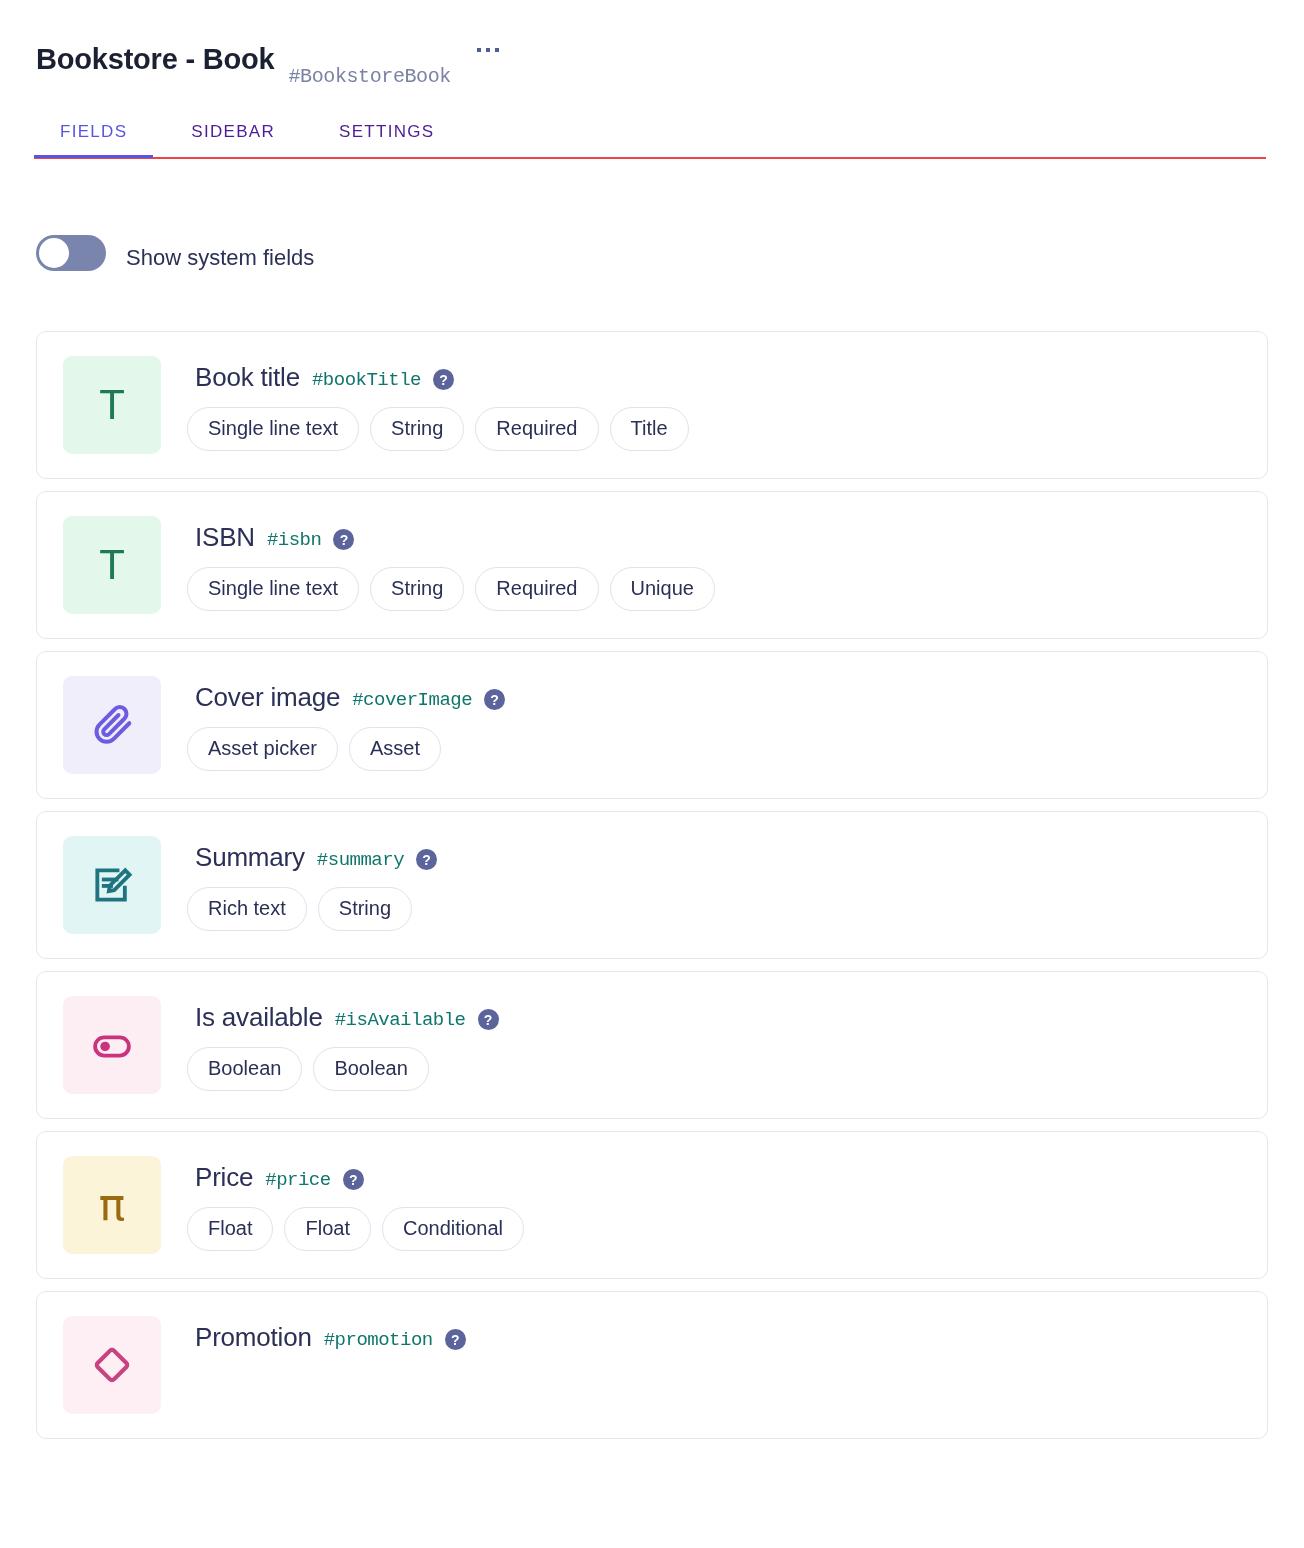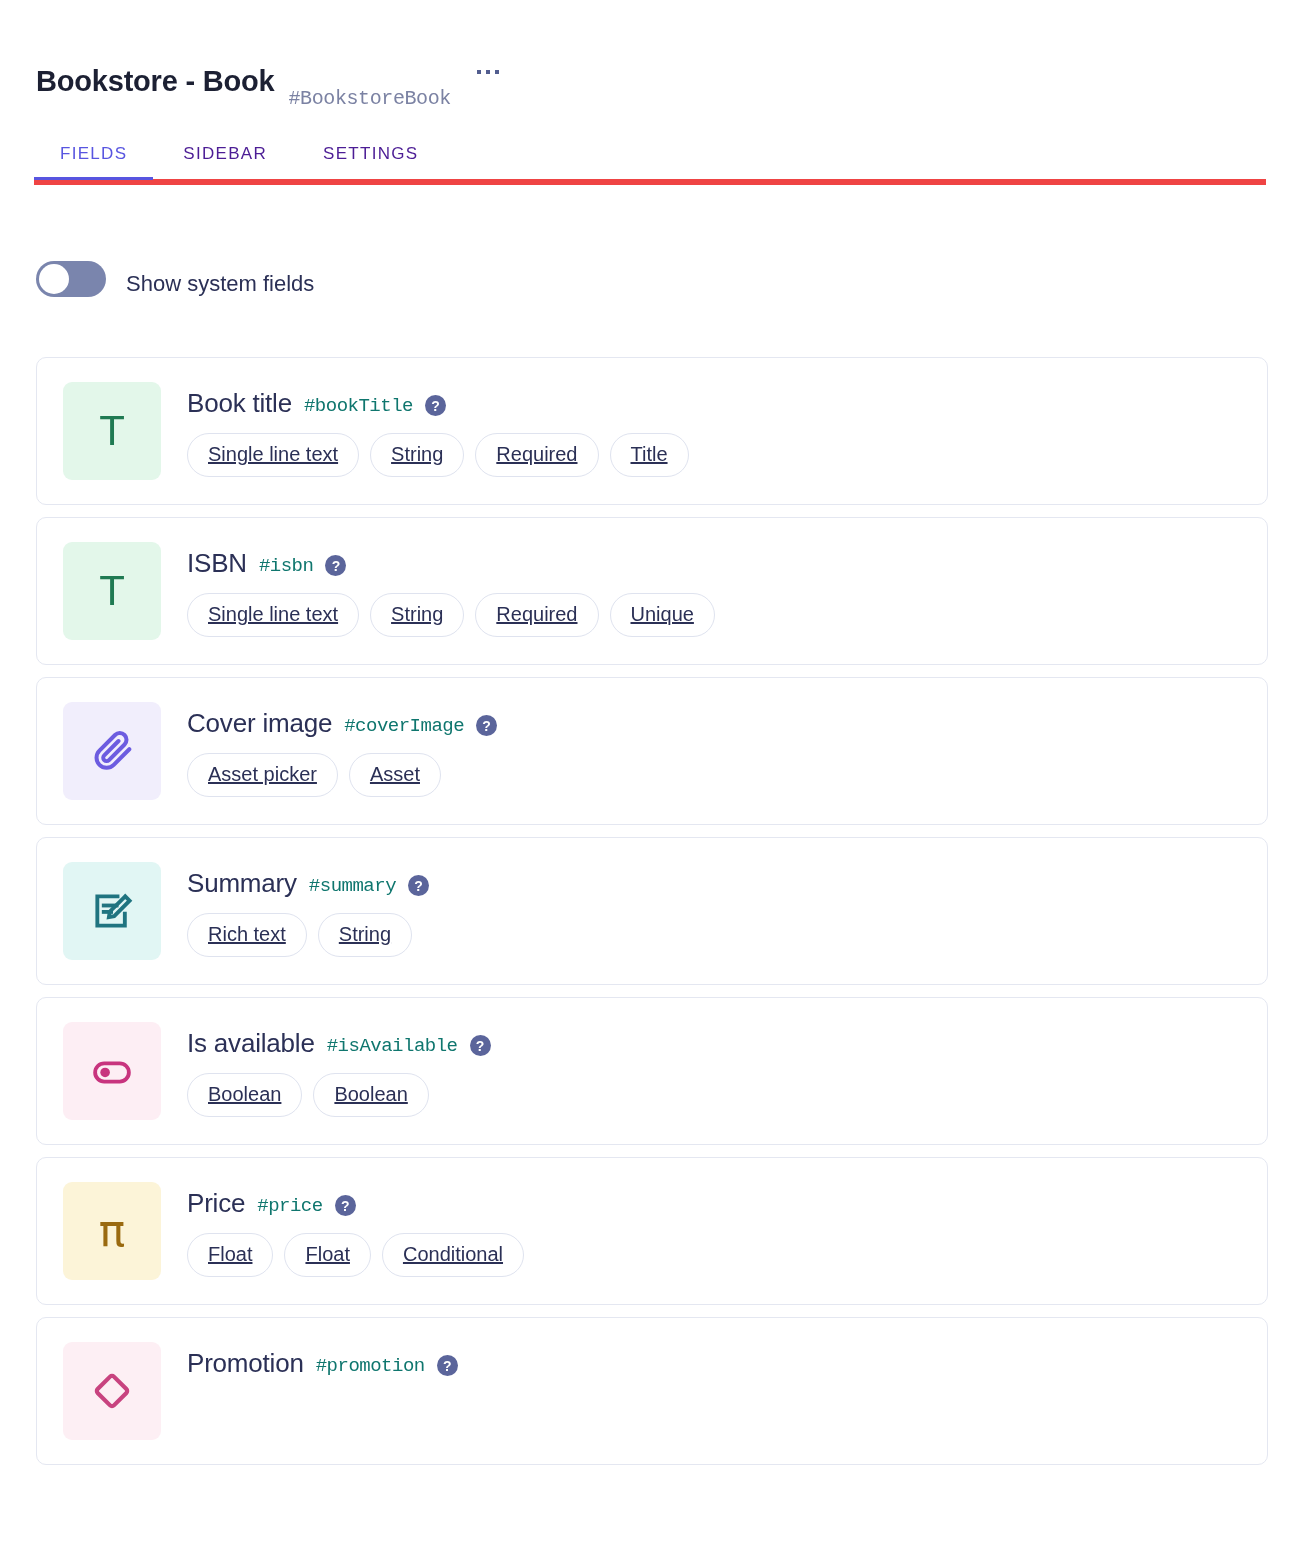--- a/index.html
+++ b/index.html
@@ -13,21 +13,20 @@
     width: 1304px;
     min-height: 1548px;
     font-family: "Liberation Sans", sans-serif;
     color: #2b3056;
     -webkit-font-smoothing: antialiased;
   }
 
   
   .header {
     padding: 36px 36px 16px 36px;
-    margin-top: 22px;
   }
   .title-row {
     display: flex;
     align-items: center;
     gap: 14px;
     height: 46px;
   }
   .page-title {
     font-size: 29px;
     font-weight: bold;
@@ -58,23 +57,23 @@
     display: block;
     width: 4px;
     height: 4px;
     background: #525d8f;
   }
 
   
   .tabs {
     display: flex;
     align-items: flex-end;
-    gap: 4px;
+    gap: 12px;
     margin-top: 30px;
-    border-bottom: 6px solid #ef4444;
+    border-bottom: 2px solid #ef4444;
     position: relative;
     left: -2px;
   }
   .tab {
     font-size: 17px;
     letter-spacing: 1.3px;
     color: #4c1d95;
     padding: 10px 26px 13px 26px;
     cursor: pointer;
     background: none;
@@ -148,20 +147,21 @@
     flex-direction: column;
     gap: 14px;
     padding-top: 6px;
     min-width: 0;
   }
   .field-head {
     display: flex;
     align-items: center;
     gap: 12px;
     flex-wrap: wrap;
+    margin-left: 8px;
   }
   .field-name {
     font-size: 26px;
     color: #2b3056;
     letter-spacing: -0.2px;
   }
   .field-slug {
     font-family: "Liberation Mono", monospace;
     font-size: 19px;
     color: #0f766e;
@@ -194,21 +194,20 @@
   .pill {
     border: 1px solid #dfe3ef;
     border-radius: 999px;
     padding: 9px 20px 10px 20px;
     font-size: 20px;
     color: #2b3056;
     background: #ffffff;
     white-space: nowrap;
     line-height: 1.15;
     cursor: default;
-    text-decoration: underline;
   }
 
   
   .bg-green  { background: #e3f7ea; }
   .bg-purple { background: #f1eefc; }
   .bg-teal   { background: #e1f6f4; }
   .bg-pink   { background: #fdeef4; }
   .bg-cream  { background: #fcf4d8; }
   .bg-rose   { background: #fdeff4; }
 

